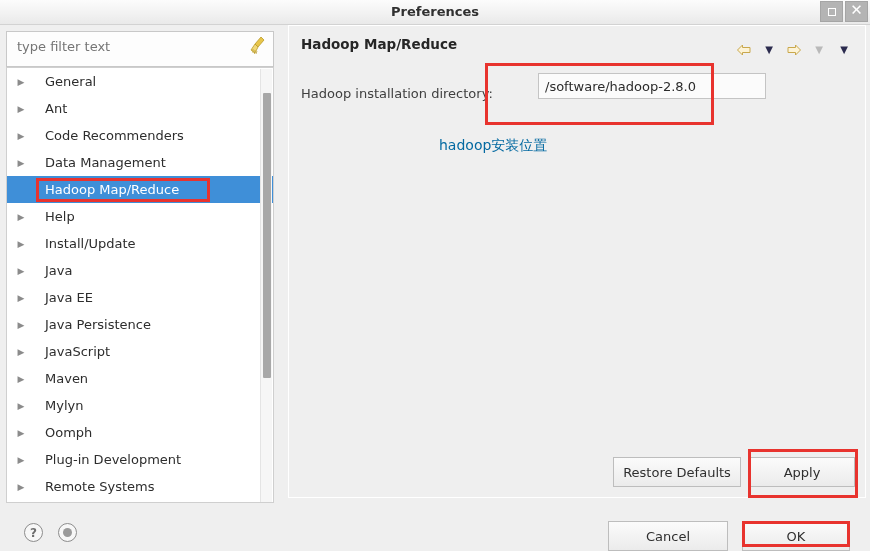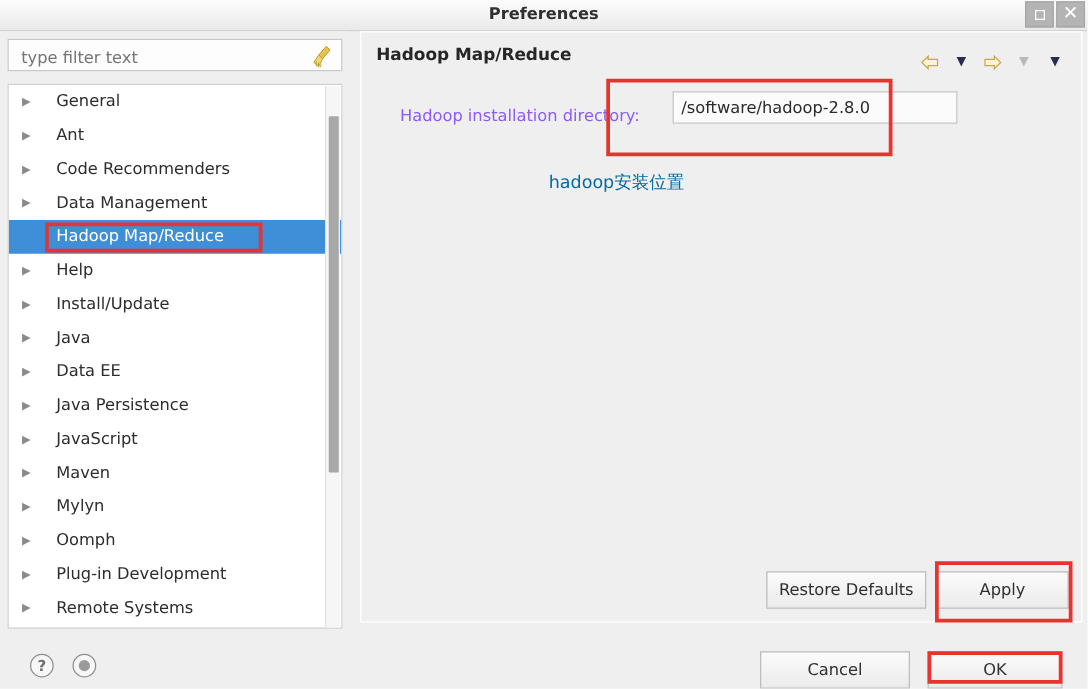--- a/index.html
+++ b/index.html
@@ -73,21 +73,21 @@
   
   .left-pane {
     position: absolute;
     left: 0; top: 25px;
     width: 280px; height: 485px;
     background: #efefef;
   }
   .filter-box {
     position: absolute;
     left: 6px; top: 6px;
-    width: 268px; height: 26px;
+    width: 268px; height: 36px;
     background: #fdfdfd;
     border: 1px solid #c8c8c8;
     box-sizing: border-box;
   }
   .filter-input {
     position: absolute;
     left: 8px; top: 0;
     height: 27px;
     line-height: 27px;
     font-size: 13px;
@@ -199,23 +199,22 @@
 
   .field-row {
     position: absolute;
     left: 12px; top: 60px;
     width: 554px;
     display: flex;
     align-items: center;
   }
   .field-label {
     font-size: 13px;
-    color: #8b5cf6;
+    color: #404040;
     white-space: nowrap;
-    margin-left: 19px;
   }
   .dir-input {
     position: absolute;
     left: 212px; top: 47px;
     width: 228px; height: 26px;
     background: #fbfbfb;
     border: 1px solid #c4c4c4;
     box-sizing: border-box;
     font-size: 13px;
     color: #2b2b2b;
@@ -386,21 +385,21 @@
           <div class="tree-row">
             <span class="tree-arrow">▶</span>
             <span class="tree-label">Install/Update</span>
           </div>
           <div class="tree-row">
             <span class="tree-arrow">▶</span>
             <span class="tree-label">Java</span>
           </div>
           <div class="tree-row">
             <span class="tree-arrow">▶</span>
-            <span class="tree-label">Data EE</span>
+            <span class="tree-label">Java EE</span>
           </div>
           <div class="tree-row">
             <span class="tree-arrow">▶</span>
             <span class="tree-label">Java Persistence</span>
           </div>
           <div class="tree-row">
             <span class="tree-arrow">▶</span>
             <span class="tree-label">JavaScript</span>
           </div>
           <div class="tree-row">

